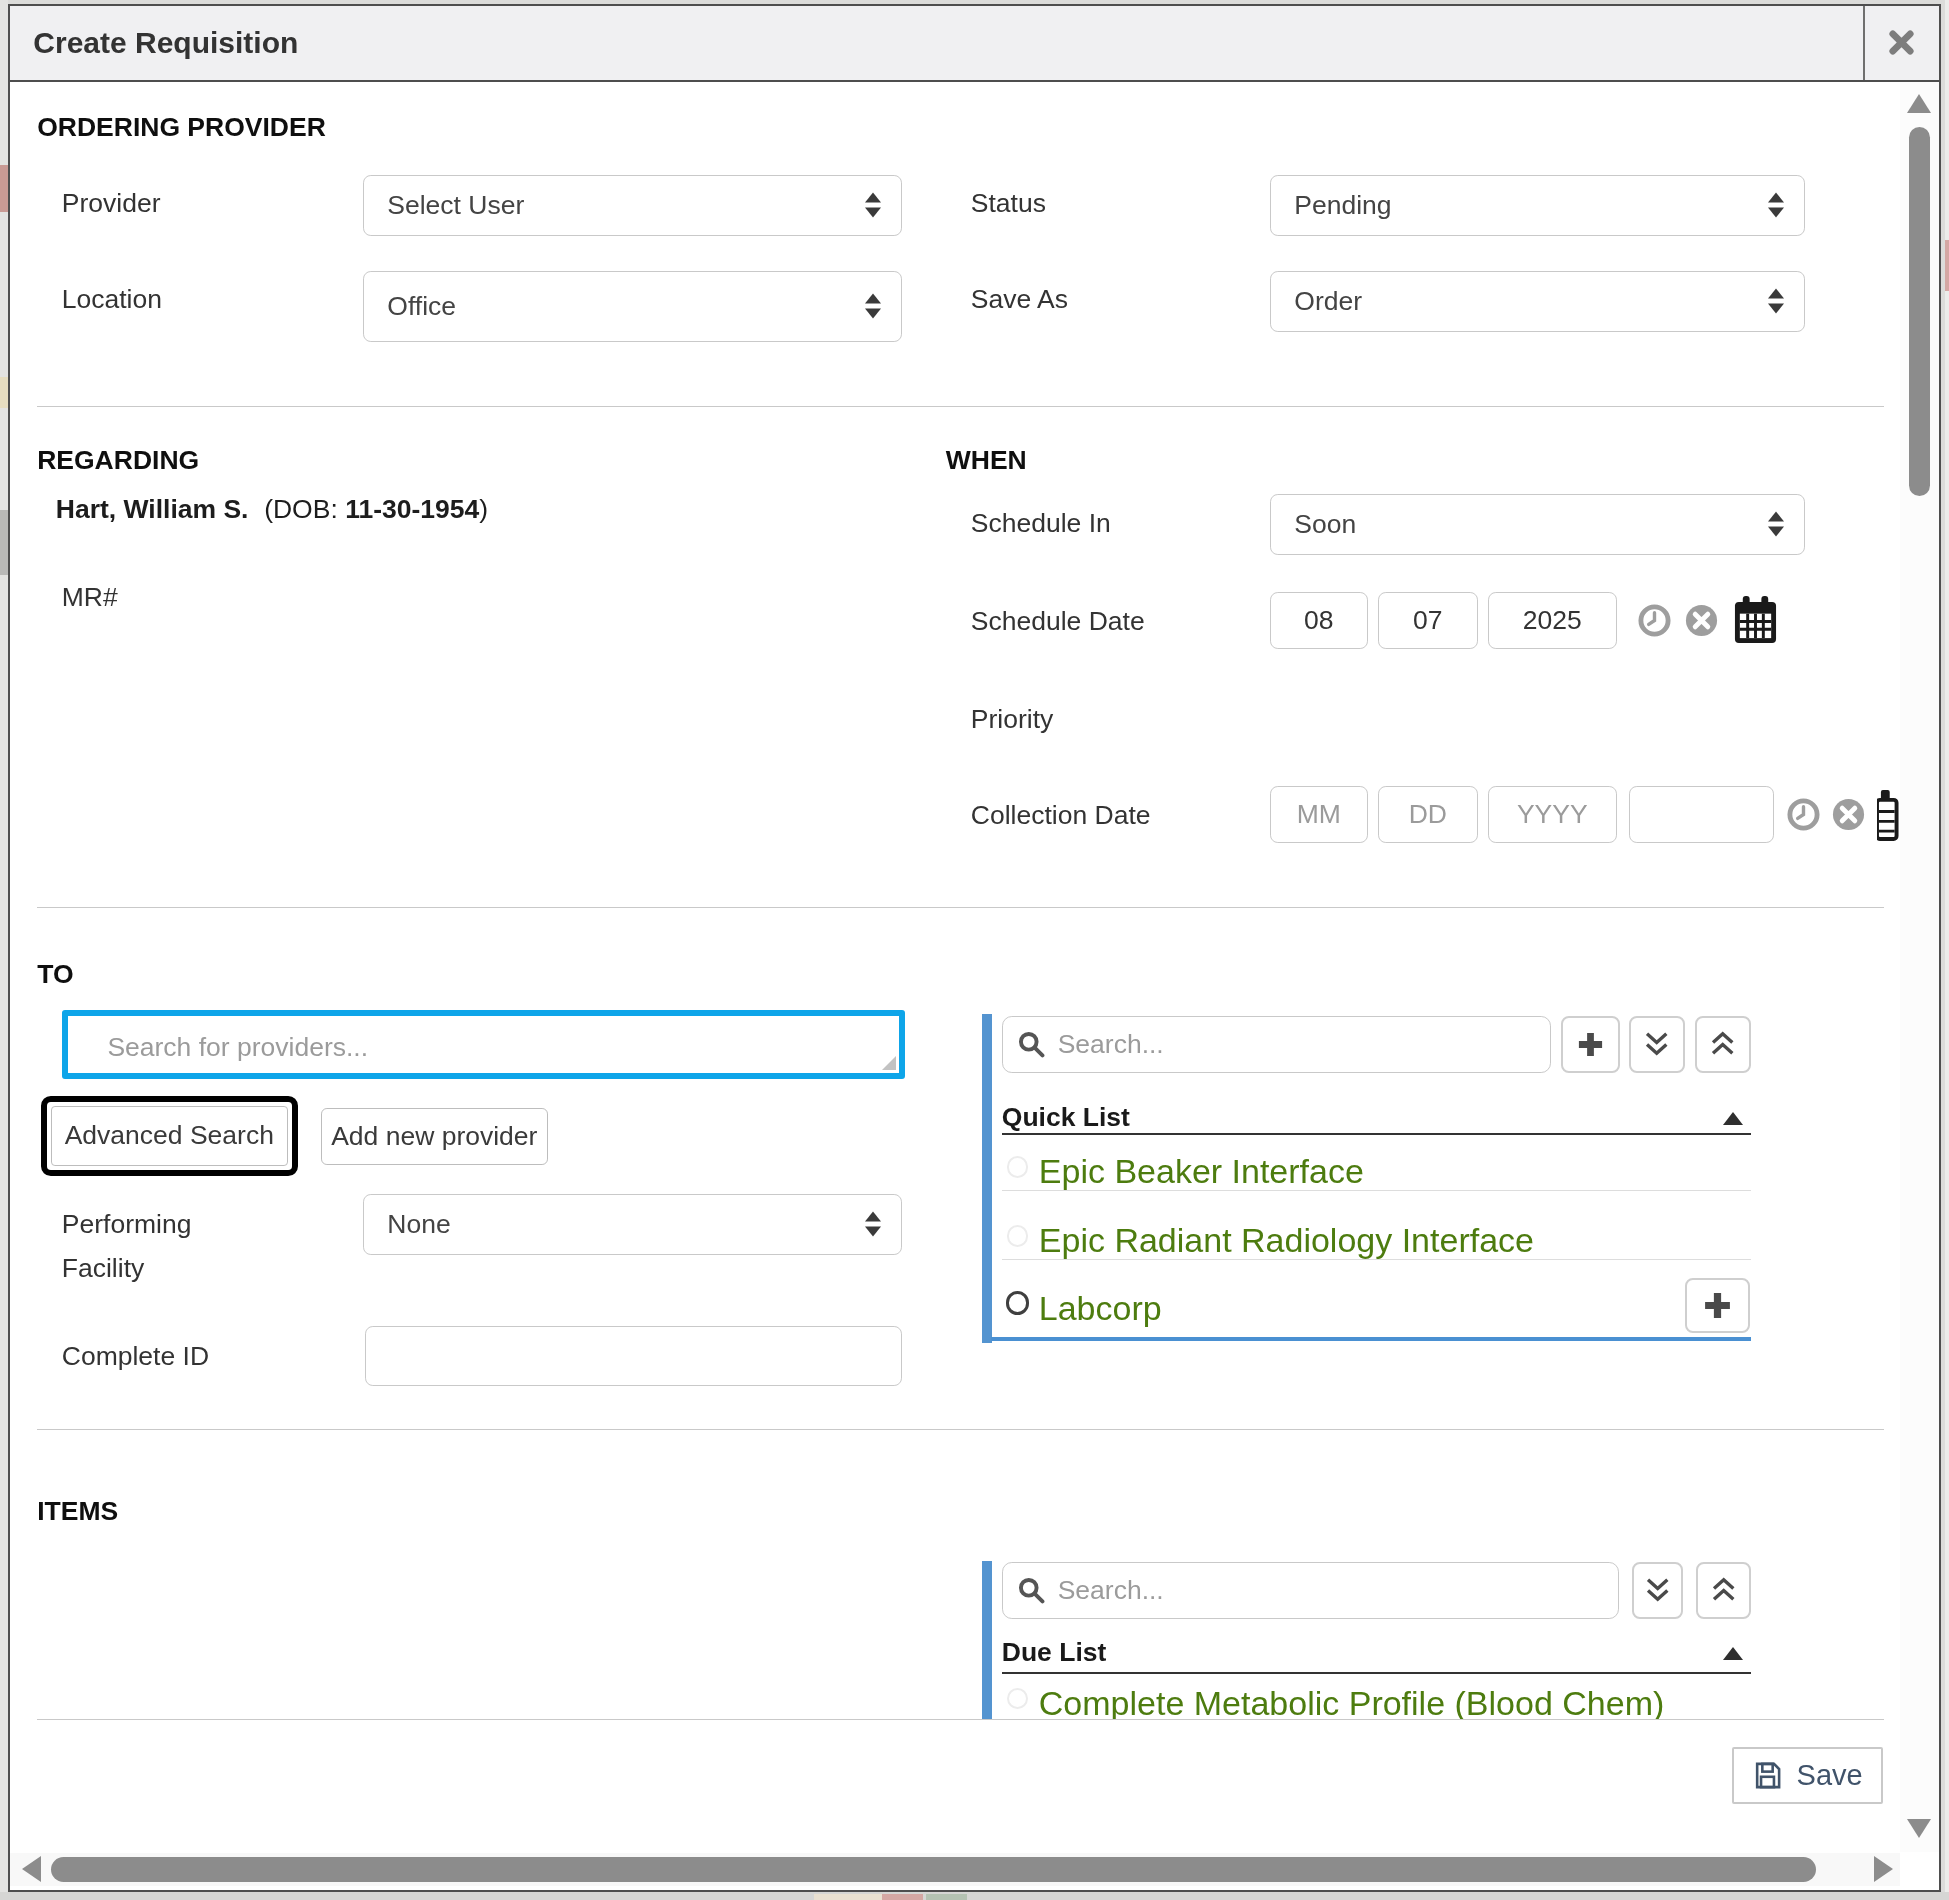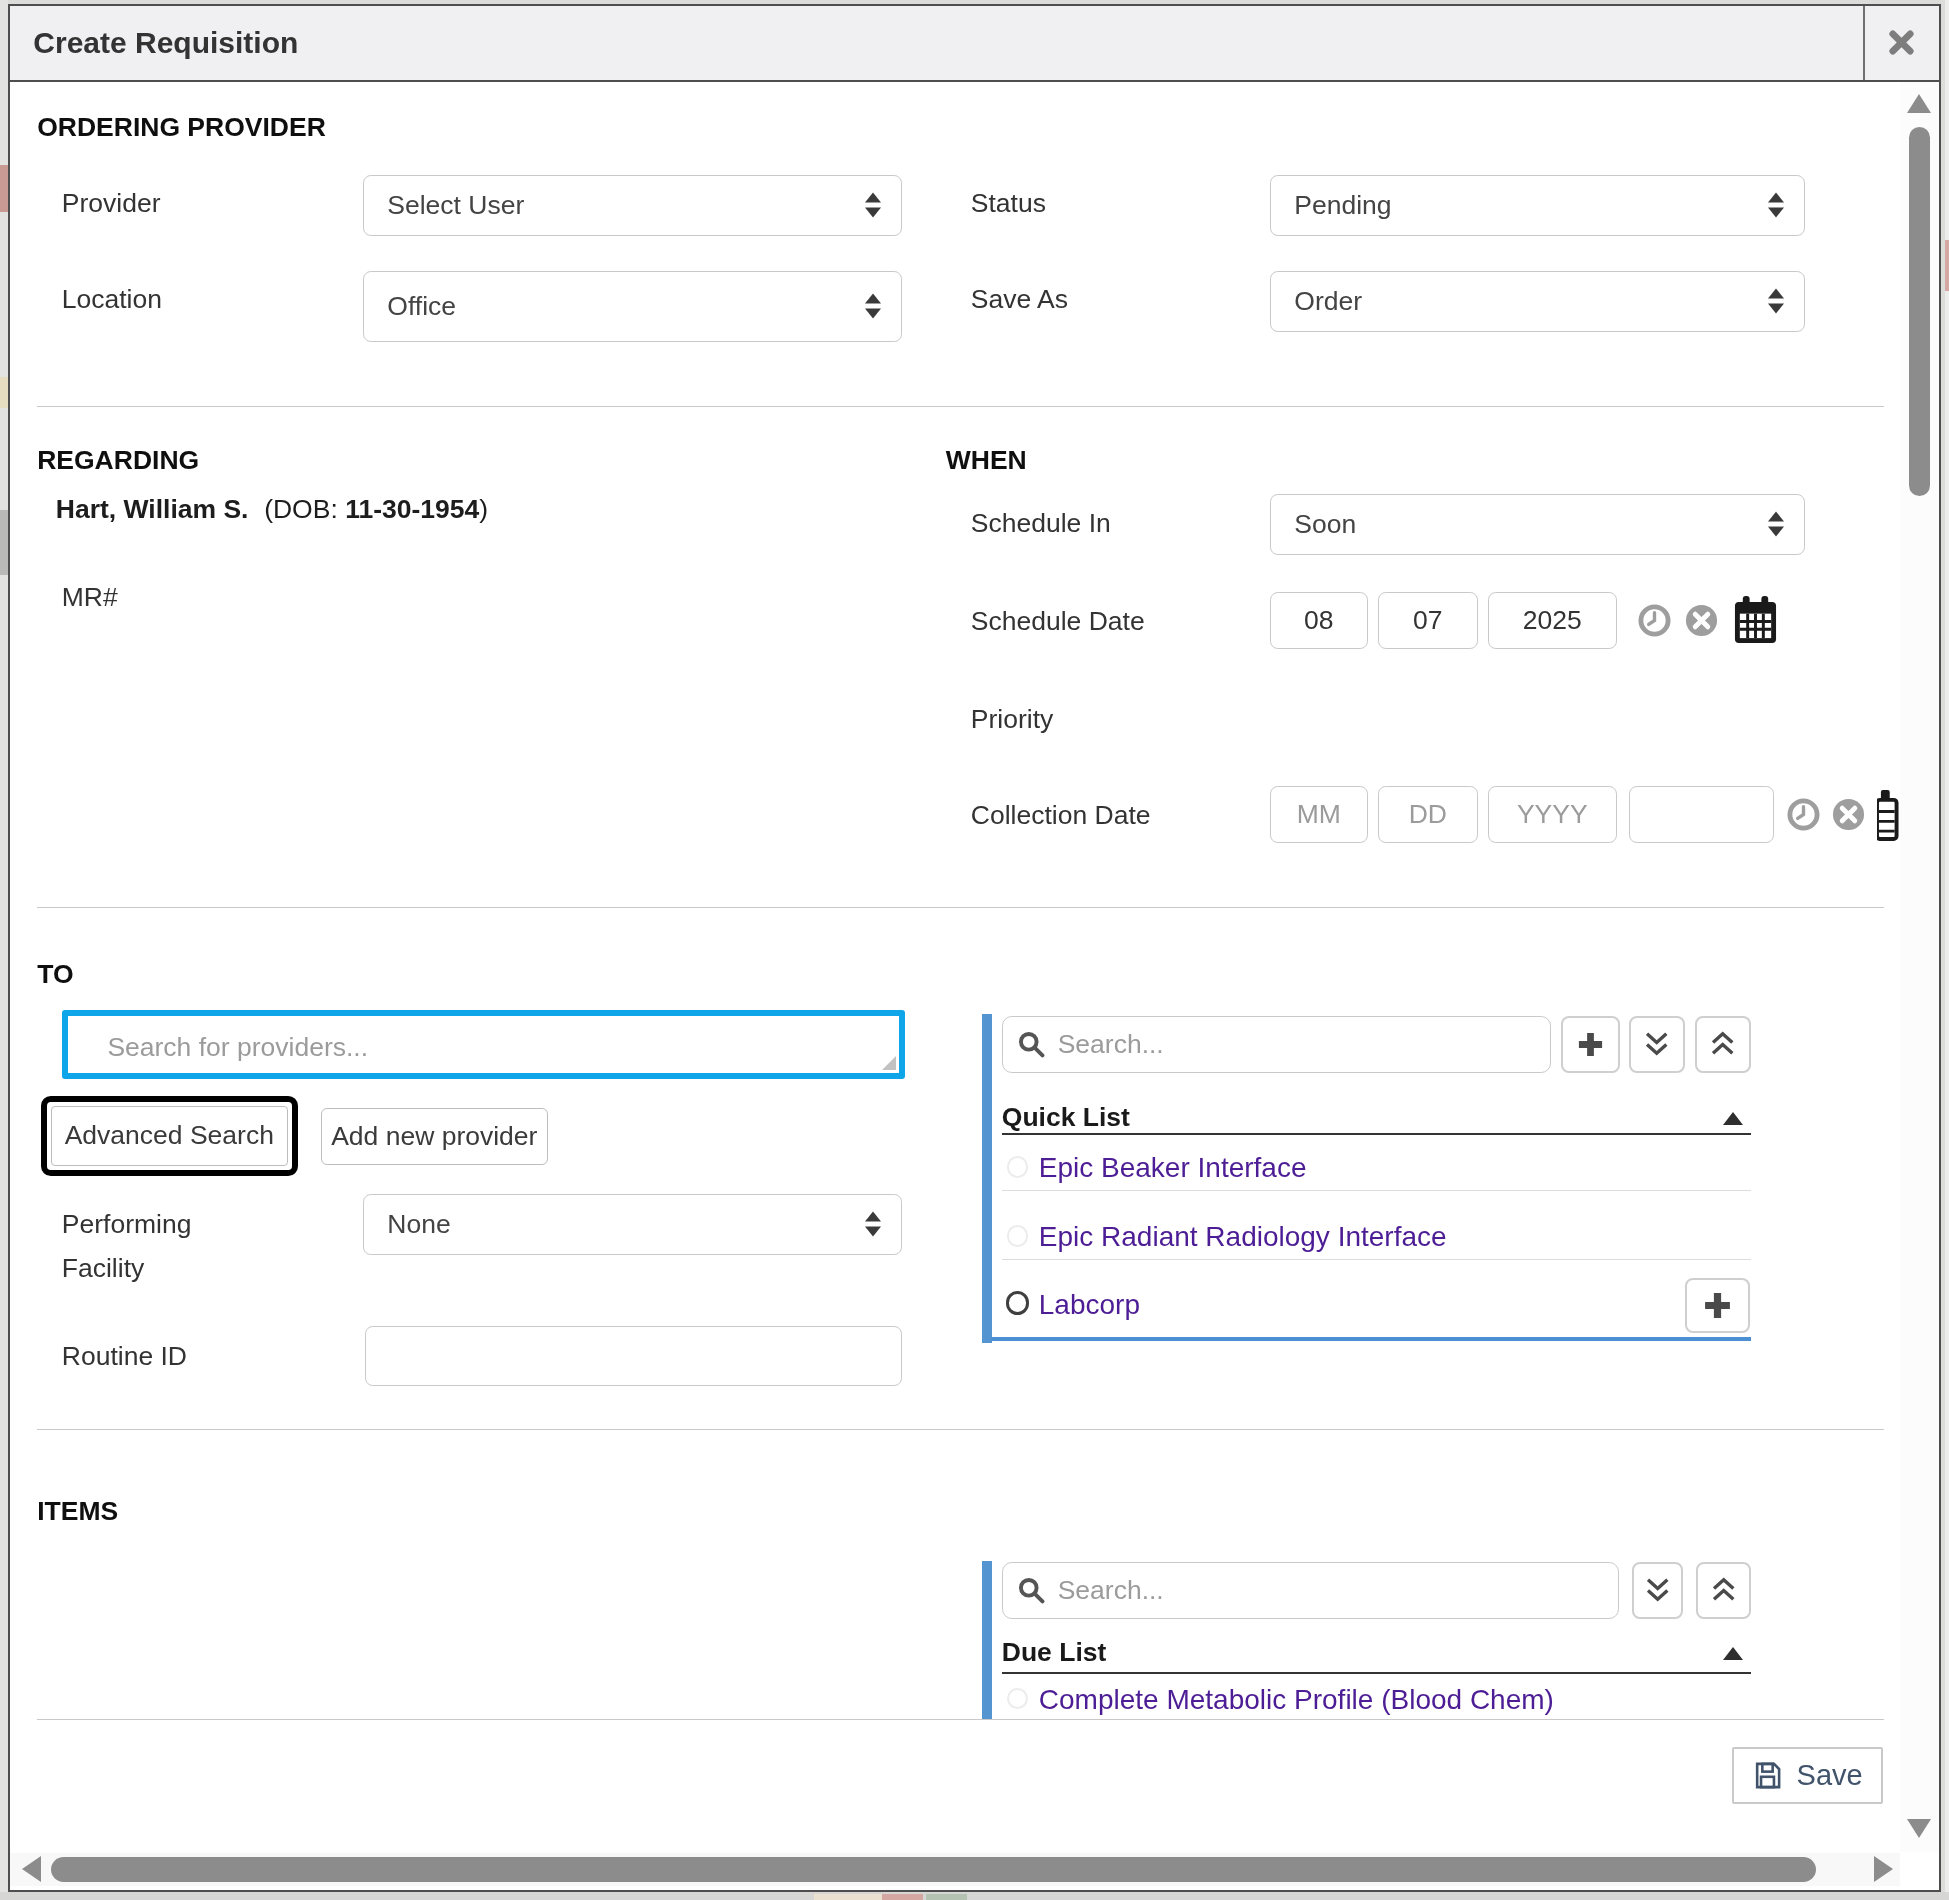--- a/index.html
+++ b/index.html
@@ -98,21 +98,21 @@
               border-left:10.8px solid transparent; border-right:10.8px solid transparent;
               border-bottom:13.7px solid #2e2e2e; }
   .rule-dark { position:absolute; height:2px; background:#333; }
   .rule-lite { position:absolute; height:1px; background:#ddd; }
   .divider   { position:absolute; height:1px; background:#c9c9c9; }
   .accent-rule { position:absolute; height:3.9px; background:#4a90d2; }
 
   .radio { position:absolute; width:21.6px; height:21.6px; border-radius:50%;
            border:2px solid #ececec; background:#fff; }
   .radio.sel-radio { width:23.5px; height:23.5px; border:3.4px solid #3f3f3f; }
-  .row-label { position:absolute; font-size:28px; color:#4c1d95; white-space:nowrap; cursor:pointer; }
+  .row-label { position:absolute; font-size:34px; color:#4d7c0f; white-space:nowrap; cursor:pointer; }
 
   .patient-line { position:absolute; display:flex; align-items:baseline; gap:15.7px; }
   .patient-name { font-size:26.5px; font-weight:bold; color:#1d1d1d; }
   .patient-dob  { font-size:26.5px; color:#1d1d1d; }
   .patient-dob b { font-weight:bold; }
 
   .save-btn {
     position:absolute; background:#fff; border:2px solid #c9c9c9; border-radius:2px;
     display:flex; align-items:center; justify-content:center; gap:13.7px;
     font-size:29px; color:#40536a; cursor:pointer;
@@ -269,21 +269,21 @@
 
   <div class="lbl" style="left:52px;top:1196px;width:211px;line-height:44px;">Performing Facility</div>
   <div class="sel" style="left:353px;top:1188px;width:539px;height:61px;">
     <span class="sel-text">None</span>
     <span class="spin">
         <i class="tu"></i>
         <i class="td"></i>
       </span>
   </div>
 
-  <div class="lbl" style="left:52px;top:1335px;">Routine ID</div>
+  <div class="lbl" style="left:52px;top:1335px;">Complete ID</div>
   <input class="tinput" style="left: 355px; top: 1320px; width: 537px; height: 60px;" value="">
 
   <div class="panel-bar" style="left:972px;top:1008px;height:329px;"></div>
   <div class="search-box" style="left:992px;top:1010px;width:549px;height:57px;">
     <svg width="27.4" height="27.4" viewBox="0 0 28 28">
       <circle cx="11" cy="11" r="8" fill="none" stroke="#555" stroke-width="4"></circle>
       <path d="M17 17 L25 25" stroke="#555" stroke-width="4" stroke-linecap="round"></path>
     </svg>
     <input placeholder="Search..." style="">
   </div>

